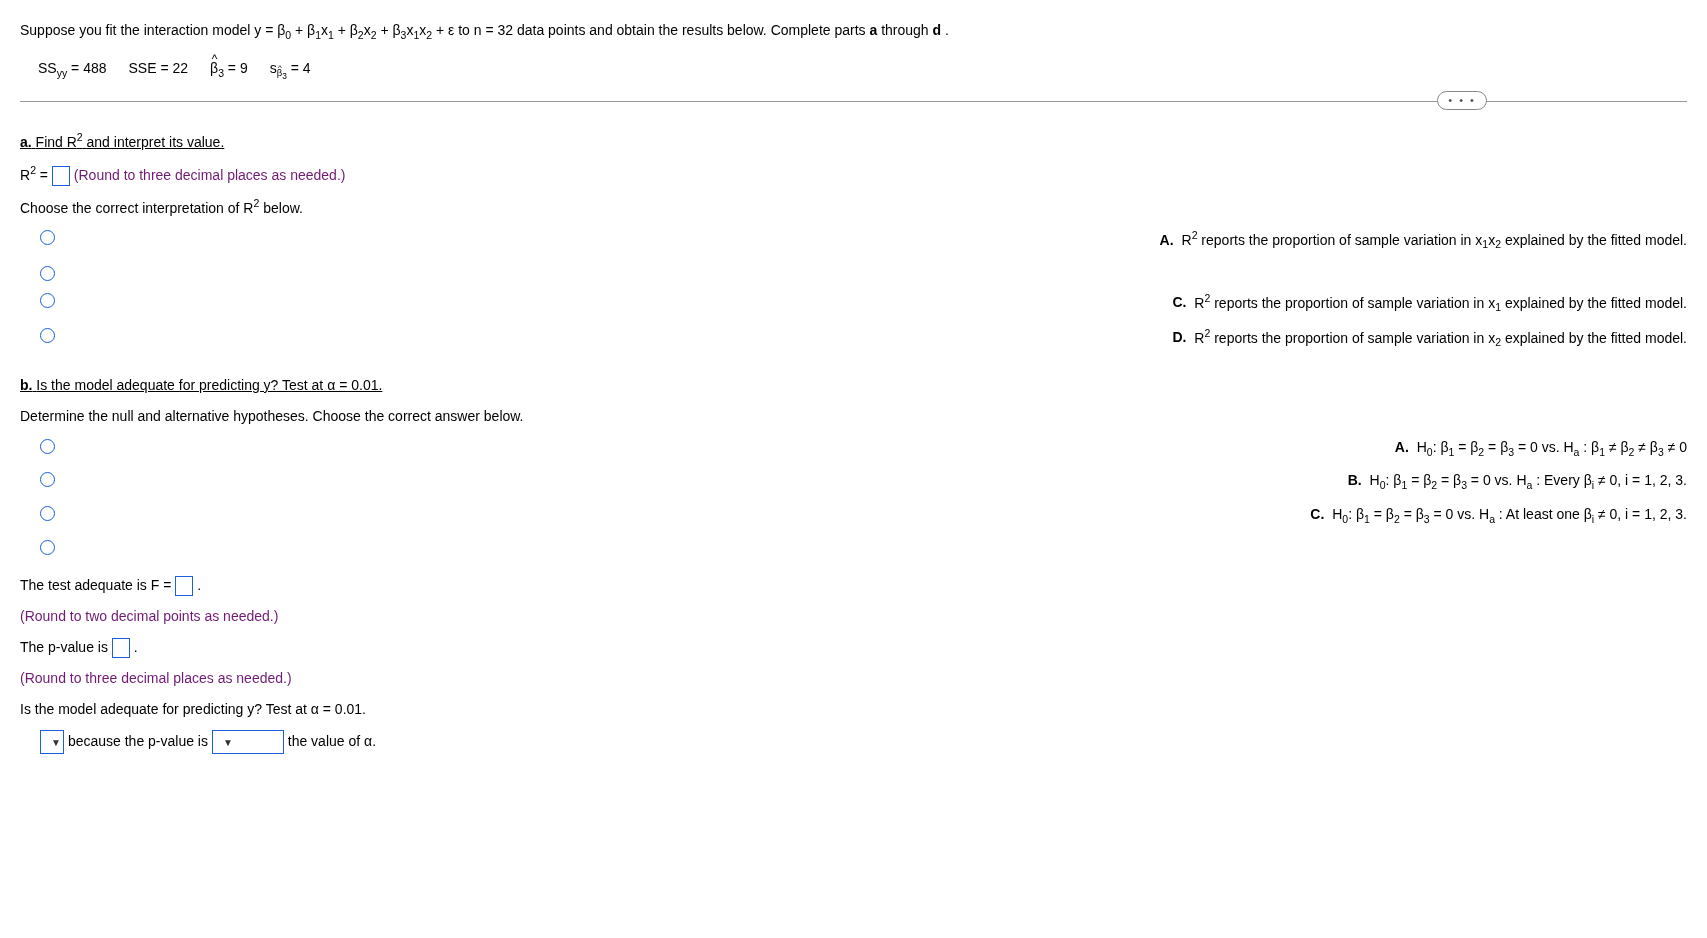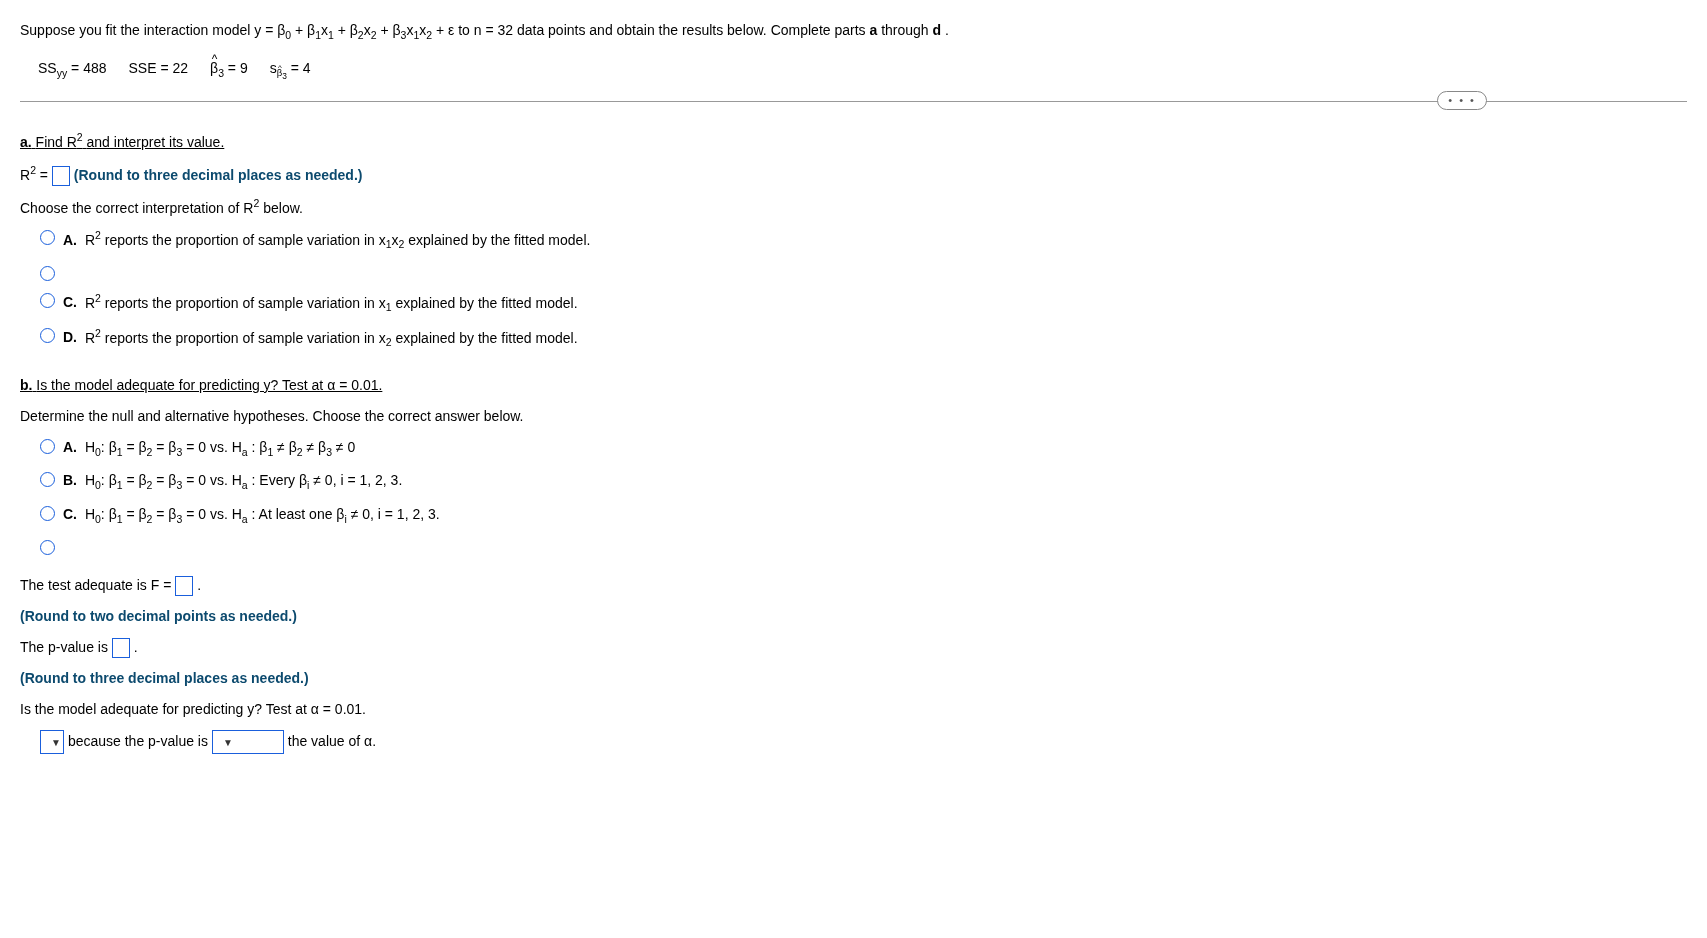--- a/index.html
+++ b/index.html
@@ -21,29 +21,29 @@
     background: #fff;
     border: 1px solid #888;
     border-radius: 10px;
     padding: 0 10px;
     font-size: 11px;
     letter-spacing: 2px;
     color:#555;
     cursor:pointer;
   }
   .section-label { margin: 14px 0 10px 0; text-decoration: underline; }
-  .blue { color: #0c4a6e; font-weight: bold; }
+  .blue { color: #701a75; }
   .input-box {
     display:inline-block;
     width: 16px; height: 18px;
     border: 1px solid #1a5fdc;
     background: #fff;
     vertical-align: middle;
   }
-  .radio-row { display:flex; align-items:flex-start; margin: 10px 0 10px 20px; gap:8px; }
+  .radio-row { display:flex; align-items:flex-start; margin: 10px 0 10px 20px; gap:23px;justify-content:space-between; }
   .radio {
     width: 13px; height: 13px; border-radius: 50%;
     border: 1px solid #1a5fdc; margin-top: 2px; flex-shrink:0;
     cursor:pointer;
   }
   .opt-letter { font-weight: bold; color:#000; margin-right:4px;}
   .select-box {
     display:inline-flex; align-items:center;
     border: 1px solid #1a5fdc; background:#fff;
     height: 22px; padding: 0 2px 0 6px; vertical-align:middle;

